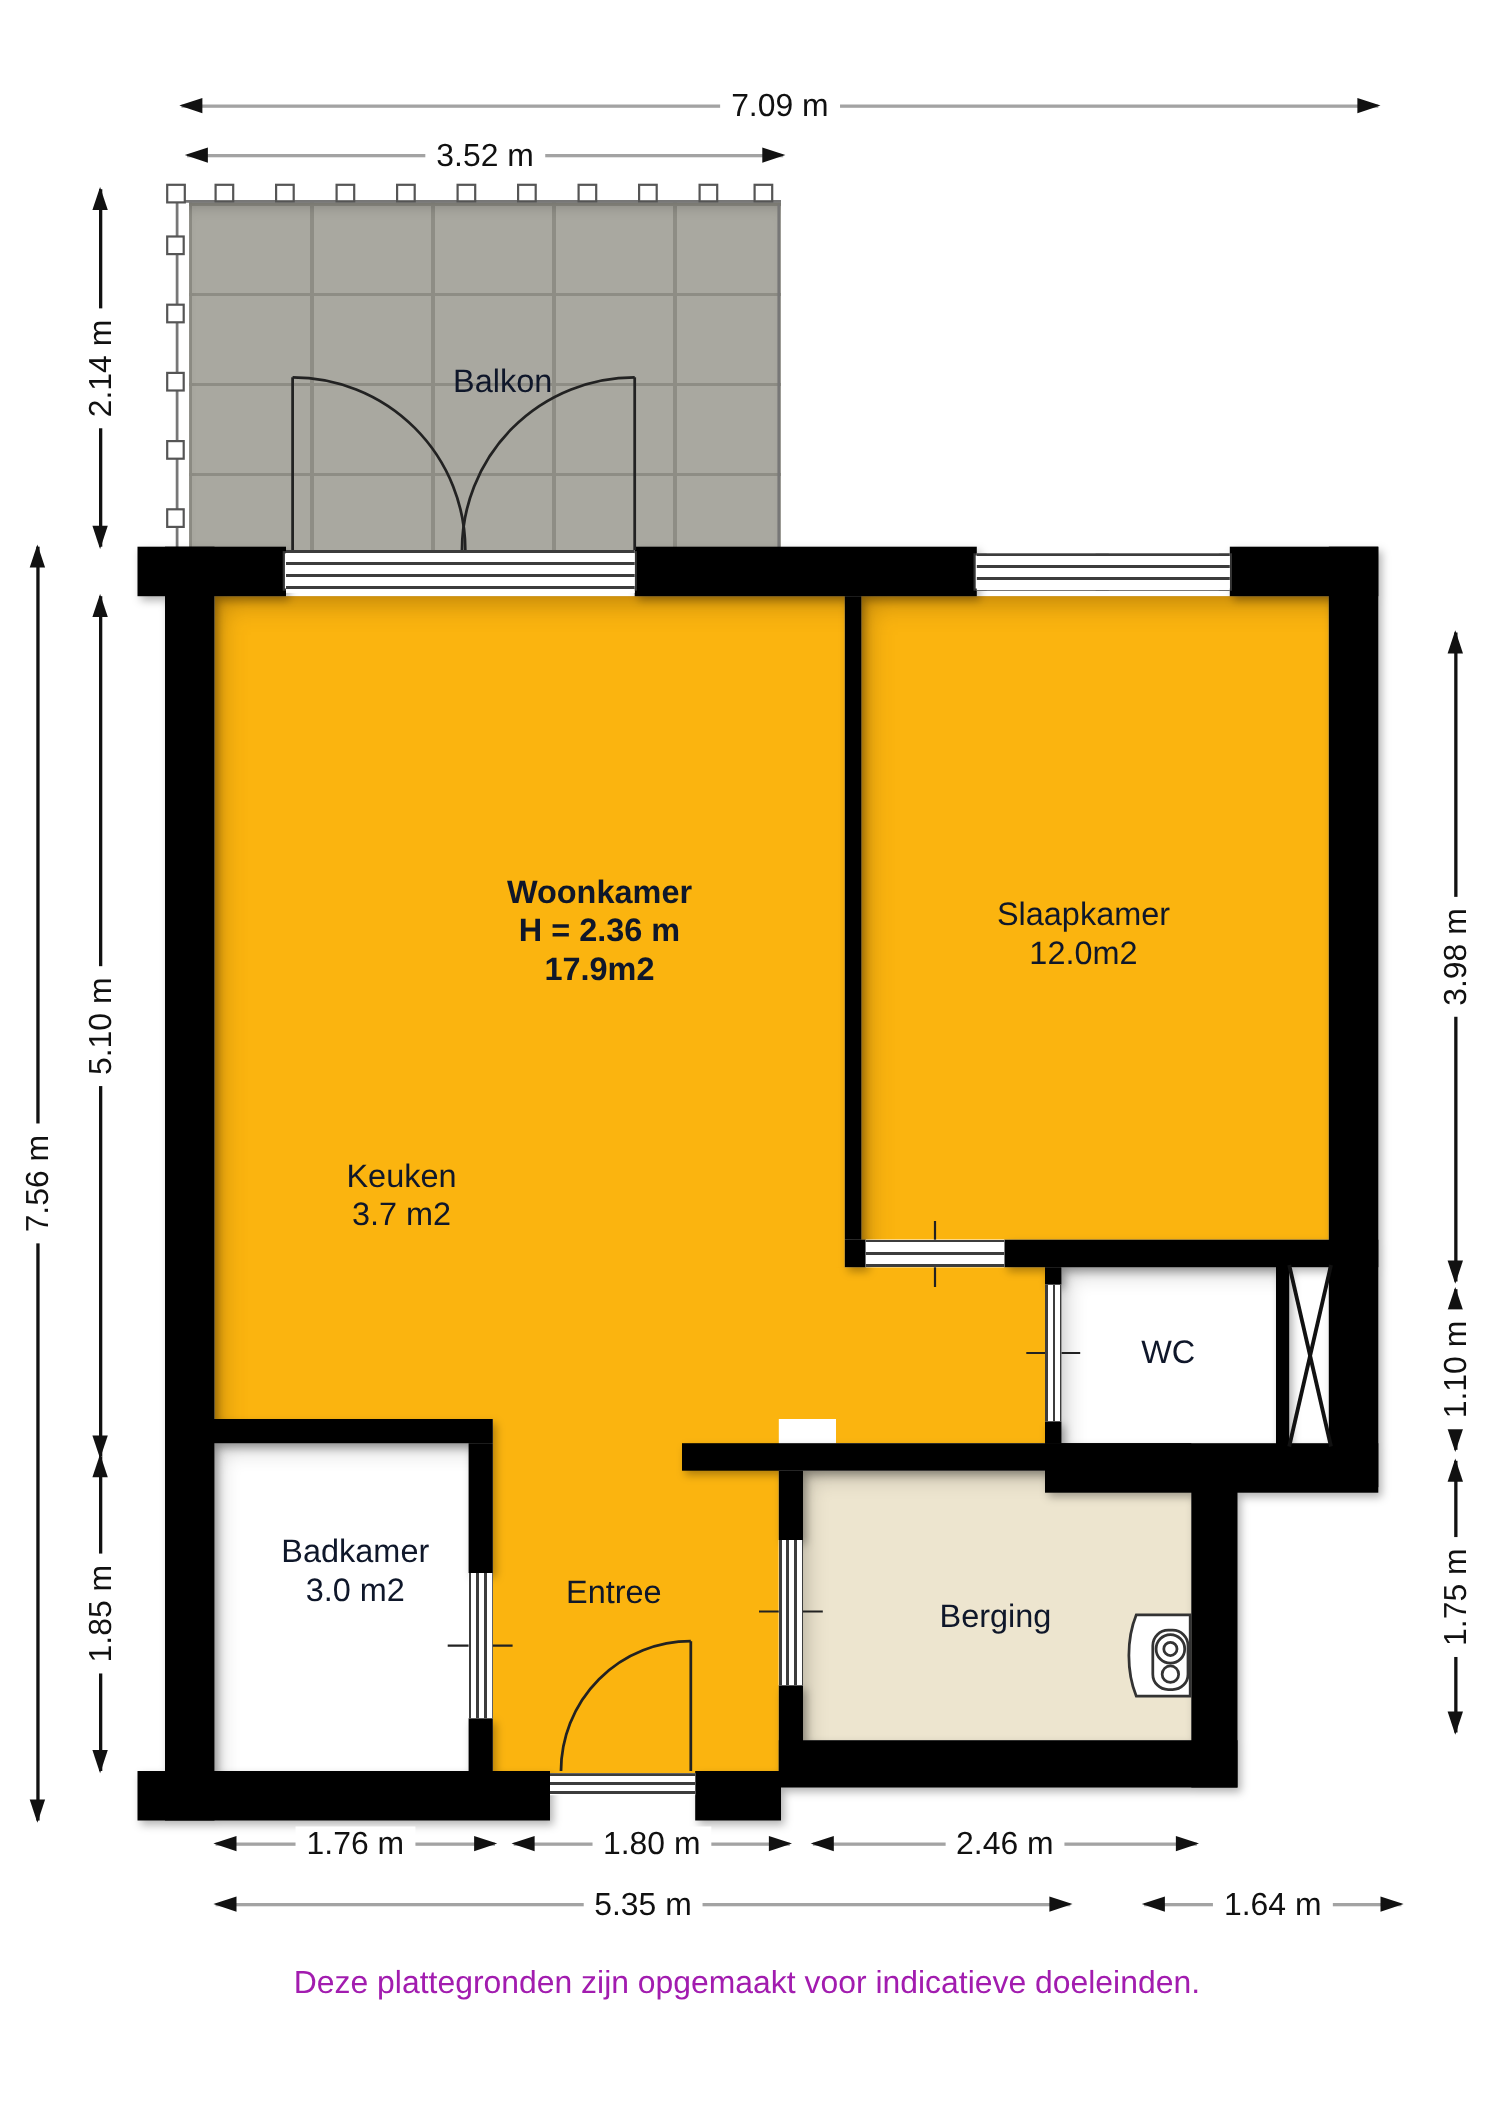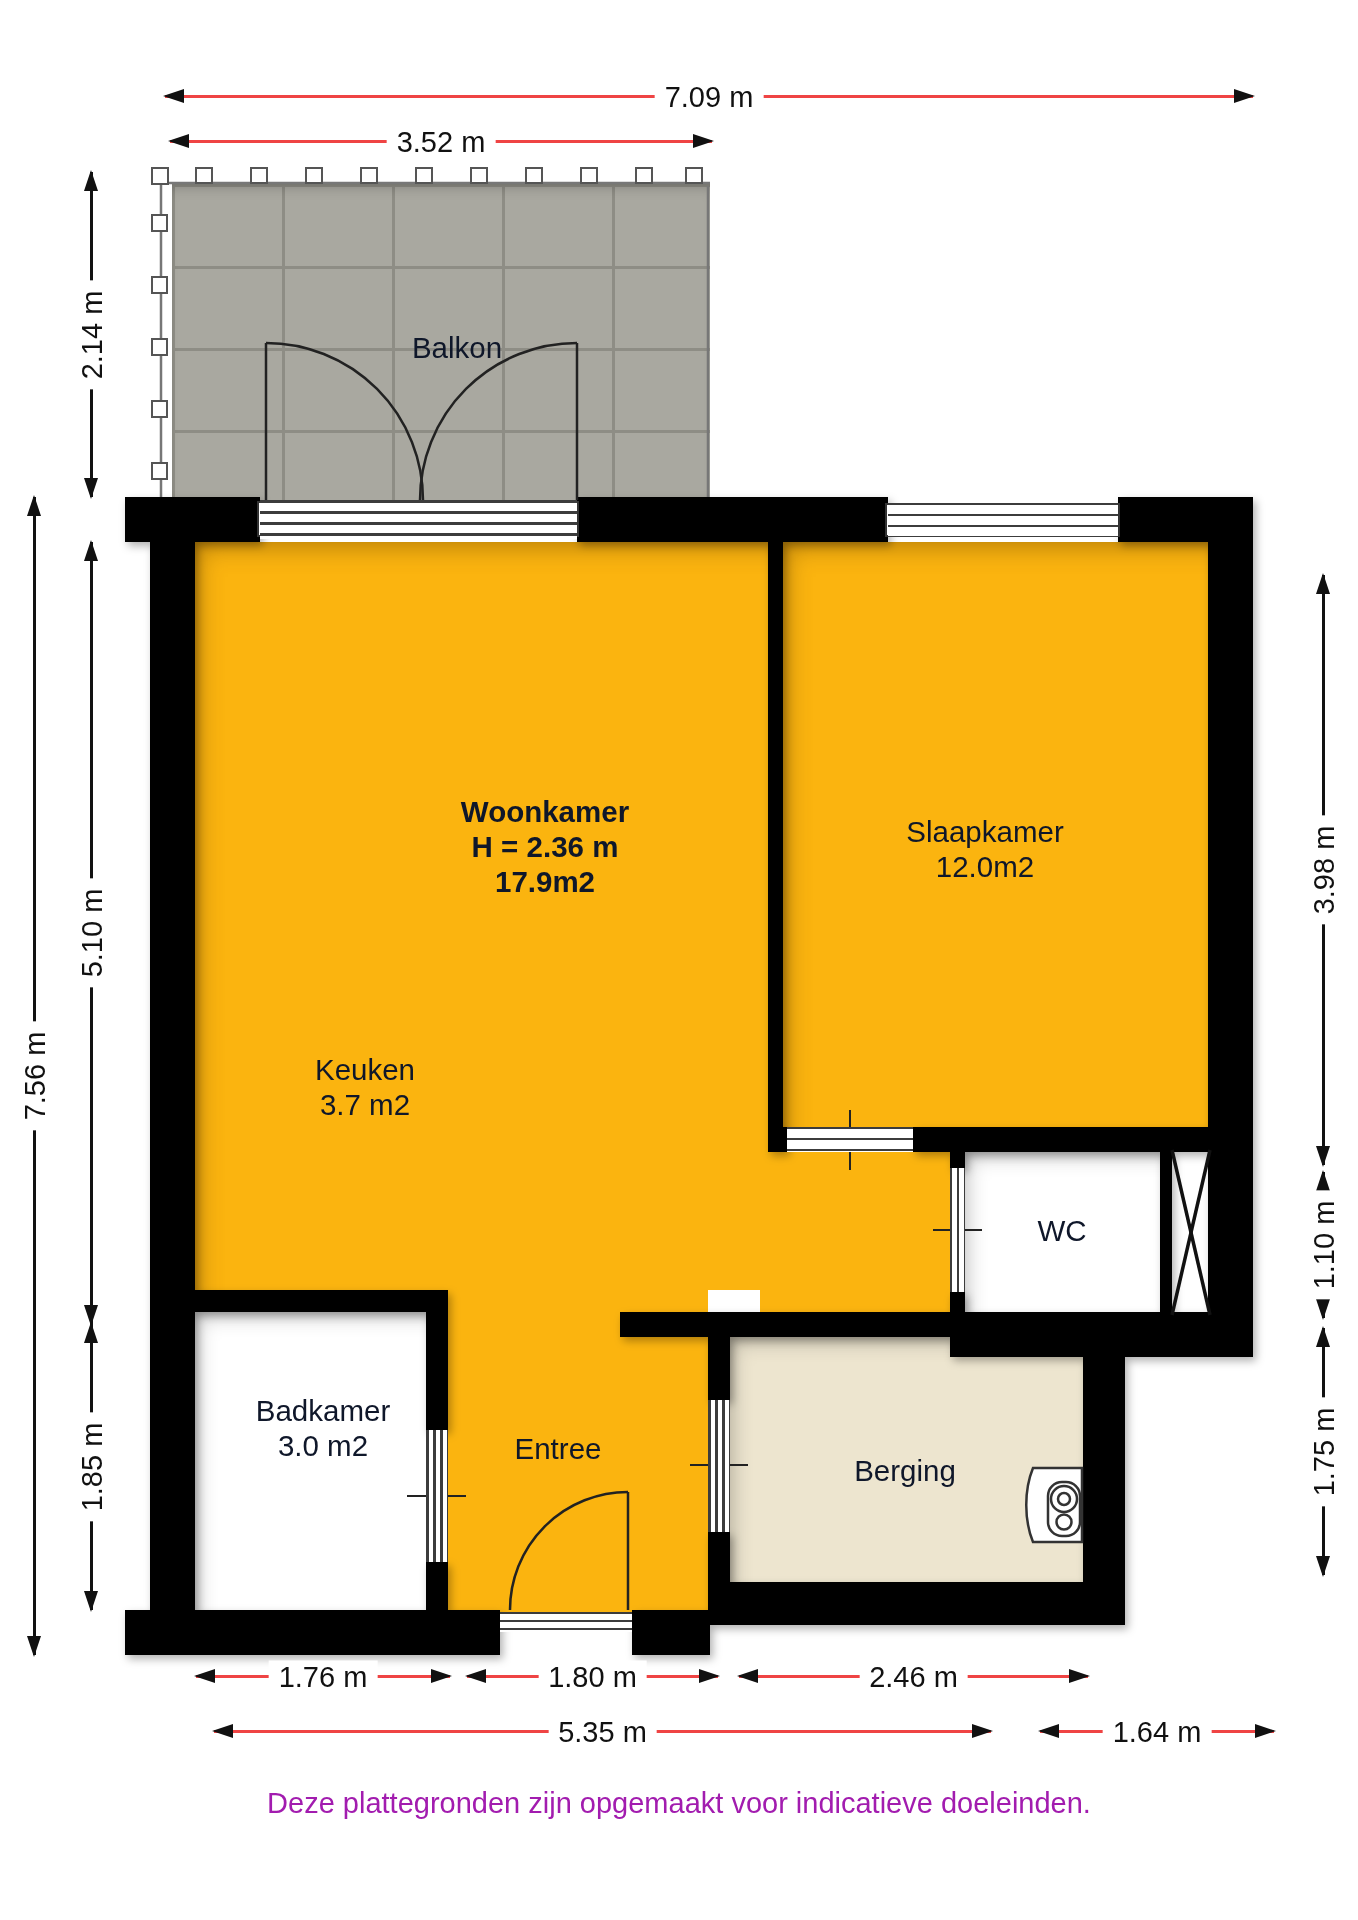--- a/index.html
+++ b/index.html
@@ -27,21 +27,21 @@
   .bandh{position:absolute;background:#fff;
     background-image:repeating-linear-gradient(180deg,#3c3c3c 0 2.5px,transparent 2.5px 11px);}
   .bandh3{position:absolute;background:#fff;
     background-image:repeating-linear-gradient(180deg,#3c3c3c 0 2.5px,transparent 2.5px 8px);}
   .bandv{position:absolute;background:#fff;
     background-image:repeating-linear-gradient(90deg,#3c3c3c 0 2.5px,transparent 2.5px 7px);}
   
   .rlabel{position:absolute;transform:translate(-50%,-50%);text-align:center;
     font-size:29.5px;line-height:35px;color:#0f172a;white-space:nowrap;}
   
-  .dimh{position:absolute;height:0;border-top:3px solid #ef4444;}
+  .dimh{position:absolute;height:0;border-top:3px solid #a3a3a3;}
   .dimh .ahl{position:absolute;left:-2px;top:-9px;width:0;height:0;
     border-top:7.5px solid transparent;border-bottom:7.5px solid transparent;border-right:21px solid #111;}
   .dimh .ahr{position:absolute;right:-2px;top:-9px;width:0;height:0;
     border-top:7.5px solid transparent;border-bottom:7.5px solid transparent;border-left:21px solid #111;}
   .dimv{position:absolute;width:0;border-left:3px solid #111;}
   .dimv .aht{position:absolute;top:-2px;left:-9px;width:0;height:0;
     border-left:7.5px solid transparent;border-right:7.5px solid transparent;border-bottom:21px solid #111;}
   .dimv .ahb{position:absolute;bottom:-2px;left:-9px;width:0;height:0;
     border-left:7.5px solid transparent;border-right:7.5px solid transparent;border-top:21px solid #111;}
   .dlab{position:absolute;left:50%;top:-1.5px;transform:translate(-50%,-50%);
@@ -254,21 +254,21 @@
   <div class="dimh" style="left:467px;top:1675px;width:251px;">
     <span class="ahl"></span>
     <span class="ahr"></span>
     <span class="dlab">1.80 m</span>
   </div>
   <div class="dimh" style="left:739px;top:1675px;width:349px;">
     <span class="ahl"></span>
     <span class="ahr"></span>
     <span class="dlab">2.46 m</span>
   </div>
-  <div class="dimh" style="left:214px;top:1730px;width:777px;">
+  <div class="dimh" style="left:196px;top:1730px;width:777px;">
     <span class="ahl"></span>
     <span class="ahr"></span>
     <span class="dlab">5.35 m</span>
   </div>
   <div class="dimh" style="left:1040px;top:1730px;width:234px;">
     <span class="ahl"></span>
     <span class="ahr"></span>
     <span class="dlab">1.64 m</span>
   </div>
 

